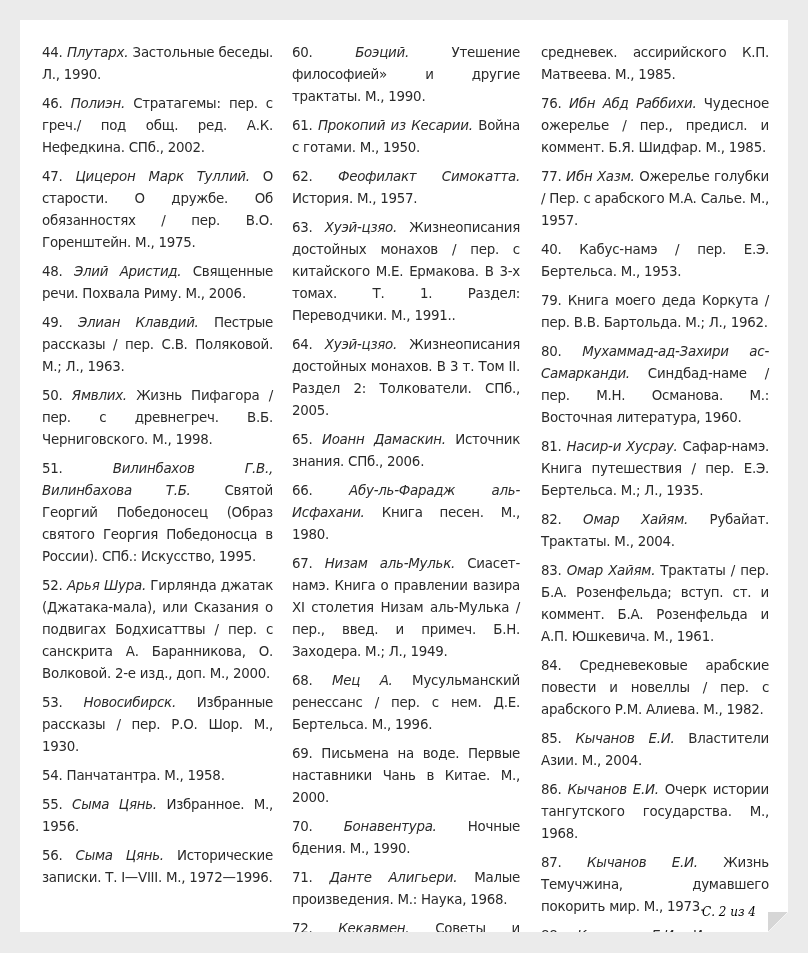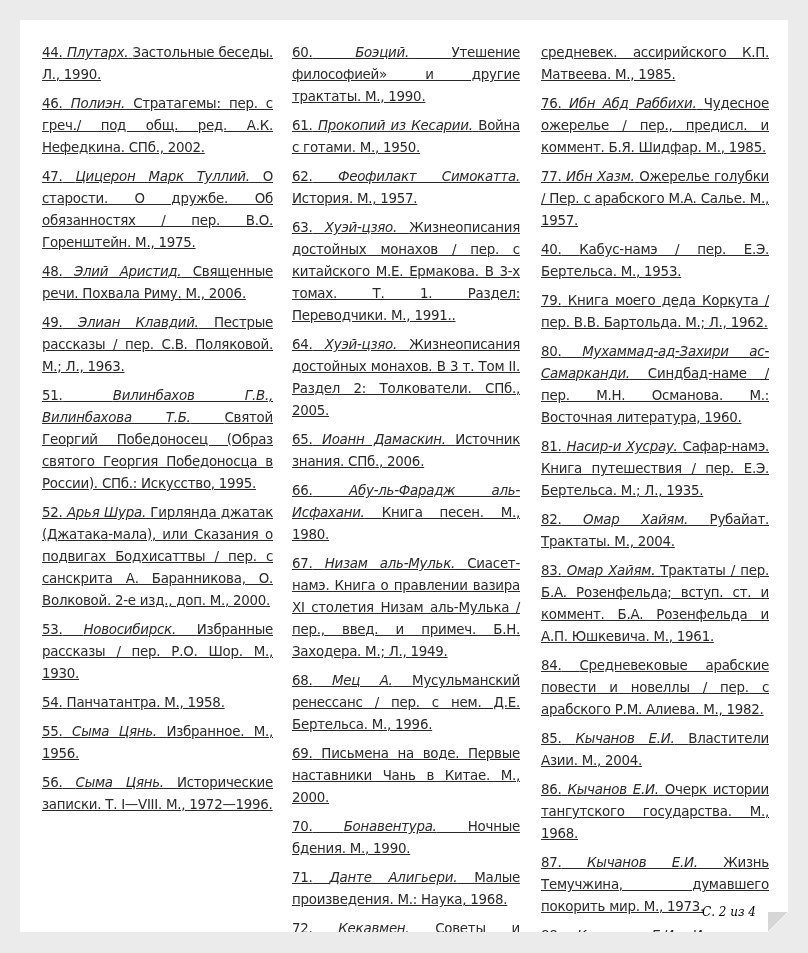--- a/index.html
+++ b/index.html
@@ -39,21 +39,20 @@
       line-height: 22px;
       letter-spacing: -0.25px;
     }
     .col-1 { left: 22px; width: 231px; }
     .col-2 { left: 272px; width: 228px; }
     .col-3 { left: 521px; width: 228px; }
     .entry {
       margin: 0 0 7px 0;
       text-align: justify;
       hyphens: manual;
-      text-decoration: underline;
     }
     .entry .num { font-style: normal; }
     .entry .author { font-style: italic; }
     .footer {
       position: absolute;
       right: 32px;
       bottom: 13px;
       font-family: "DejaVu Serif", "Liberation Serif", serif;
       font-style: italic;
       font-size: 12px;
@@ -63,20 +62,21 @@
 </head>
 <body>
 
 <div class="page">
   <div class="column col-1">
       <p class="entry"><span class="num">44.</span> <span class="author">Плутарх.</span> <span class="text">Застольные беседы. Л., 1990.</span></p>
       <p class="entry"><span class="num">46.</span> <span class="author">Полиэн.</span> <span class="text">Стратагемы: пер. с греч./ под общ. ред. А.К. Нефедкина. СПб., 2002.</span></p>
       <p class="entry"><span class="num">47.</span> <span class="author">Цицерон Марк Туллий.</span> <span class="text">О старости. О дружбе. Об обязанностях / пер. В.О. Горенштейн. М., 1975.</span></p>
       <p class="entry"><span class="num">48.</span> <span class="author">Элий Аристид.</span> <span class="text">Священные речи. Похвала Риму. М., 2006.</span></p>
       <p class="entry"><span class="num">49.</span> <span class="author">Элиан Клавдий.</span> <span class="text">Пестрые рассказы / пер. С.В. Поляковой. М.; Л., 1963.</span></p>
+      <p class="entry"><span class="num">50.</span> <span class="author">Ямвлих.</span> <span class="text">Жизнь Пифагора / пер. с древнегреч. В.Б. Черниговского. М., 1998.</span></p>
       <p class="entry"><span class="num">51.</span> <span class="author">Вилинбахов Г.В., Вилинбахова Т.Б.</span> <span class="text">Святой Георгий Победоносец (Образ святого Георгия Победоносца в России). СПб.: Искусство, 1995.</span></p>
       <p class="entry"><span class="num">52.</span> <span class="author">Арья Шура.</span> <span class="text">Гирлянда джатак (Джатака-мала), или Сказания о подвигах Бодхисаттвы / пер. с санскрита А. Баранникова, О. Волковой. 2-е изд., доп. М., 2000.</span></p>
       <p class="entry"><span class="num">53.</span> <span class="author">Новосибирск.</span> <span class="text">Избранные рассказы / пер. Р.О. Шор. М., 1930.</span></p>
       <p class="entry"><span class="num">54.</span> <span class="text">Панчатантра. М., 1958.</span></p>
       <p class="entry"><span class="num">55.</span> <span class="author">Сыма Цянь.</span> <span class="text">Избранное. М., 1956.</span></p>
       <p class="entry"><span class="num">56.</span> <span class="author">Сыма Цянь.</span> <span class="text">Исторические записки. Т. I—VIII. М., 1972—1996.</span></p>
     </div>
   <div class="column col-2">
       <p class="entry"><span class="num">60.</span> <span class="author">Боэций.</span> <span class="text">Утешение философией» и другие трактаты. М., 1990.</span></p>
       <p class="entry"><span class="num">61.</span> <span class="author">Прокопий из Кесарии.</span> <span class="text">Война с готами. М., 1950.</span></p>

